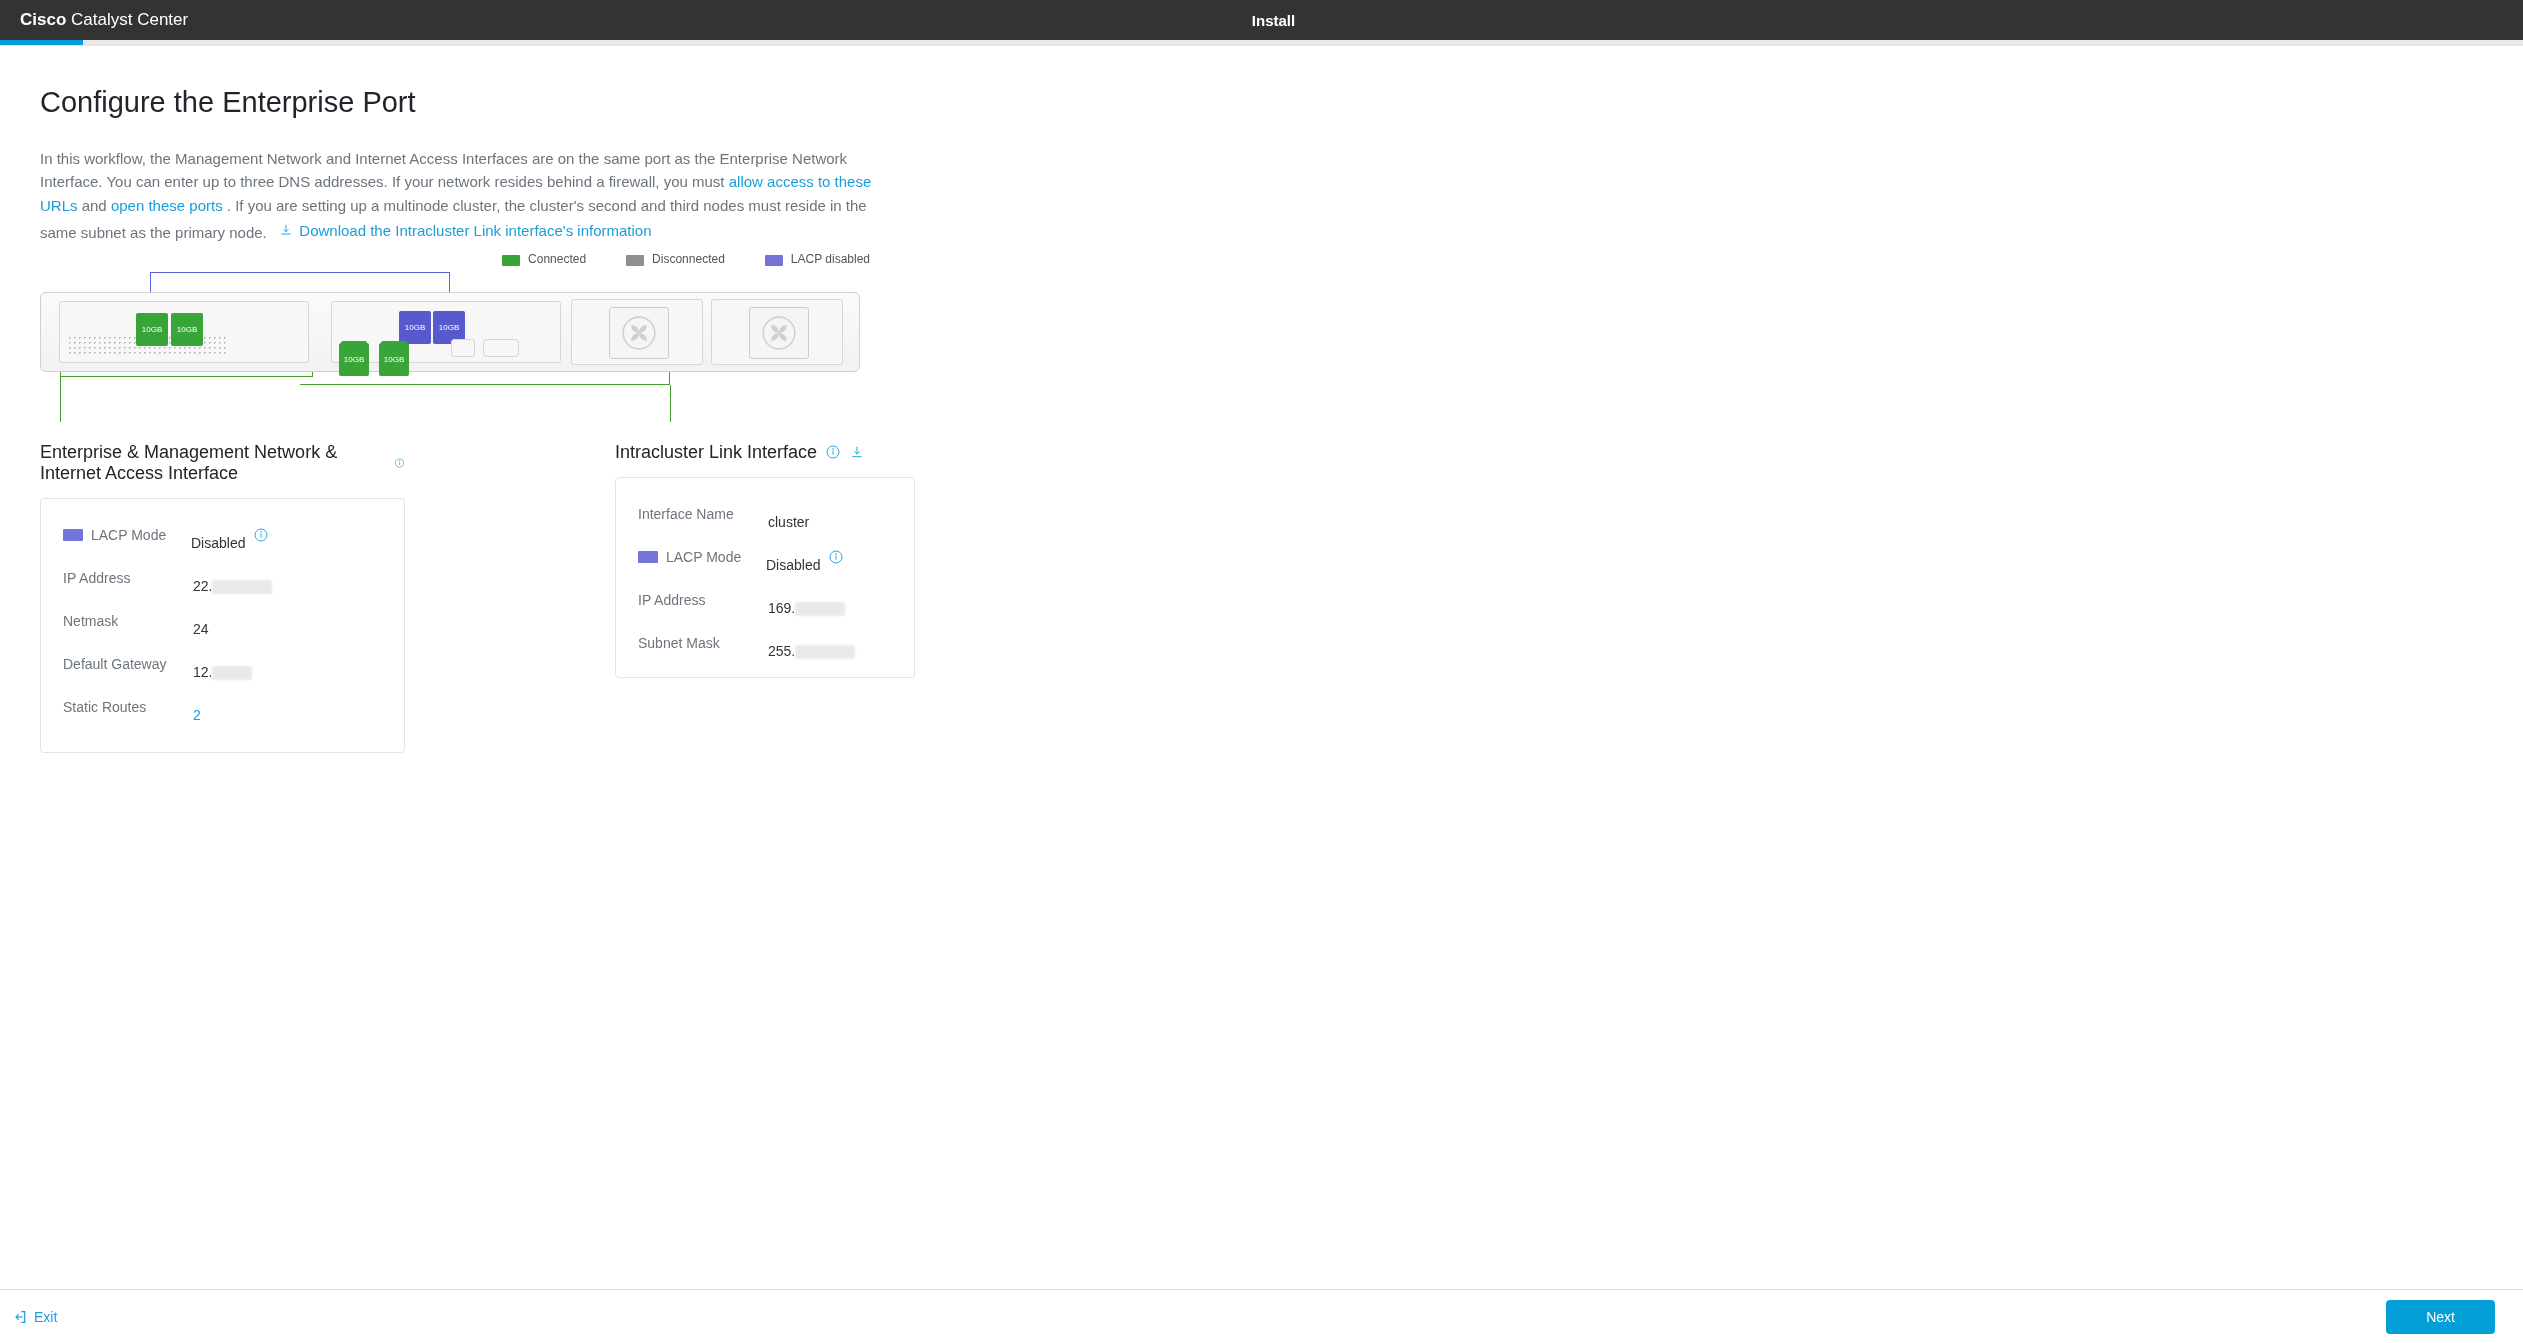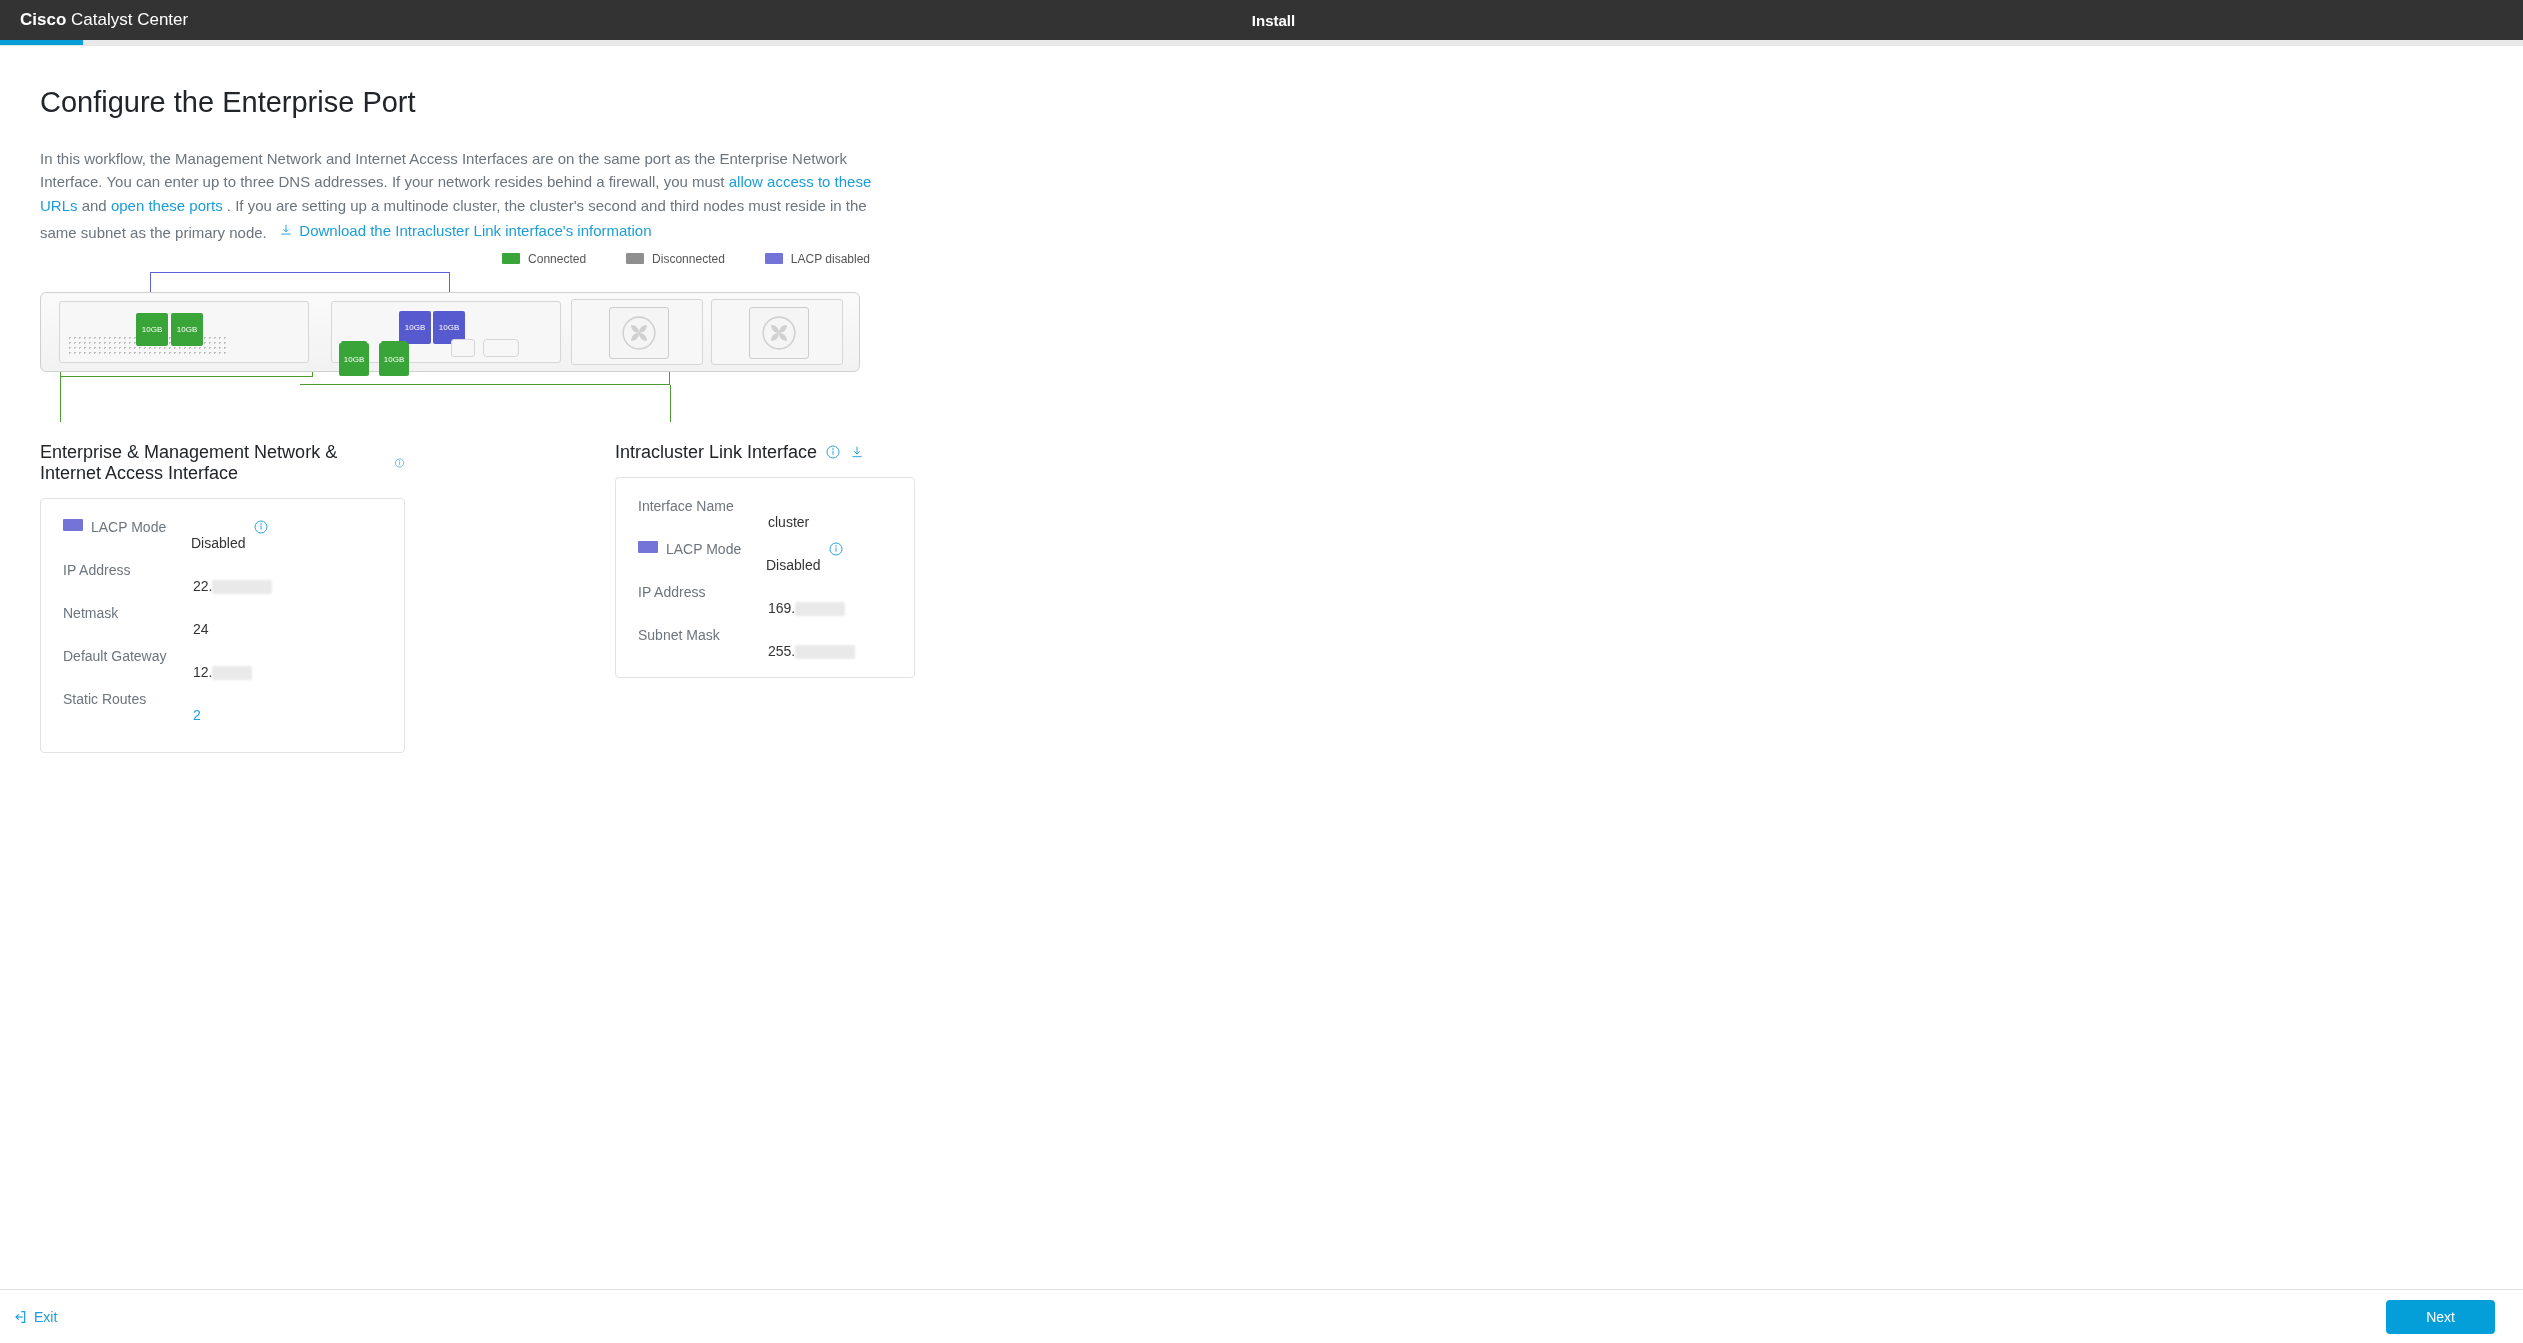--- a/index.html
+++ b/index.html
@@ -36,21 +36,21 @@
   .intro a, .link { color: #1b9dd9; text-decoration: none; cursor: pointer; }
 
   .download-line { margin-top: 2px; color:#1b9dd9; display:inline-flex; align-items:center; gap:6px; }
   .dl-icon { width:14px; height:14px; fill:none; stroke:#1b9dd9; stroke-width:1.6; }
 
   
   .legend {
     display: flex; gap: 40px; justify-content: flex-end;
     max-width: 830px; margin-top: 8px; font-size: 12px; color:#555;
   }
-  .legend .item { display:flex; align-items:center; gap:8px; }
+  .legend .item { display:flex; align-items:flex-end; gap:8px; }
   .swatch { width:18px; height:11px; border-radius:1px; }
   .sw-connected { background:#39a539; }
   .sw-disconnected { background:#8f8f8f; }
   .sw-lacp { background:#7474d8; }
 
   
   .device-wrap { position:relative; margin-top:6px; height:150px; width:830px; }
   .device {
     position:absolute; left:0; top:20px; width:820px; height:80px;
     border:1px solid #d0d0d0; border-radius:6px;
@@ -82,21 +82,21 @@
 
   
   .cards { display:flex; gap:210px; margin-top:20px; }
   .col-left  { width: 365px; }
   .col-right { width: 300px; }
 
   .section-title { font-size:18px; font-weight:400; margin-bottom:14px; display:flex; align-items:center; gap:8px; }
   .info-icon, .dl-icon-sm { width:16px; height:16px; stroke:#1b9dd9; fill:none; stroke-width:1.4; }
 
   .card { border:1px solid #e3e3e3; border-radius:4px; padding:20px 22px 18px 22px; position:relative; }
-  .frow { display:flex; margin-bottom:11px; font-size:14px; }
+  .frow { display:flex; align-items:center; margin-bottom:11px; font-size:14px; }
   .frow .label { width:130px; color:#6c757d; }
   .frow .value { color:#333;margin-top:16px; }
   .frow .value.link { color:#1b9dd9; }
   .lacp-chip { width:20px; height:12px; background:#7474d8; border-radius:1px; margin-right:8px; }
   .masked { display:inline-block; height:14px; background:#e9e9e9; border-radius:2px; vertical-align:middle; filter:blur(1px); }
 
   .dns-block { margin-top:6px; }
   .dns-label { font-size:12px; color:#6c757d; }
   .dns-label .req { color:#c0392b; }
   .dns-input-row { display:flex; align-items:center; border-bottom:1px solid #ccc; padding:4px 0 6px 0; }

